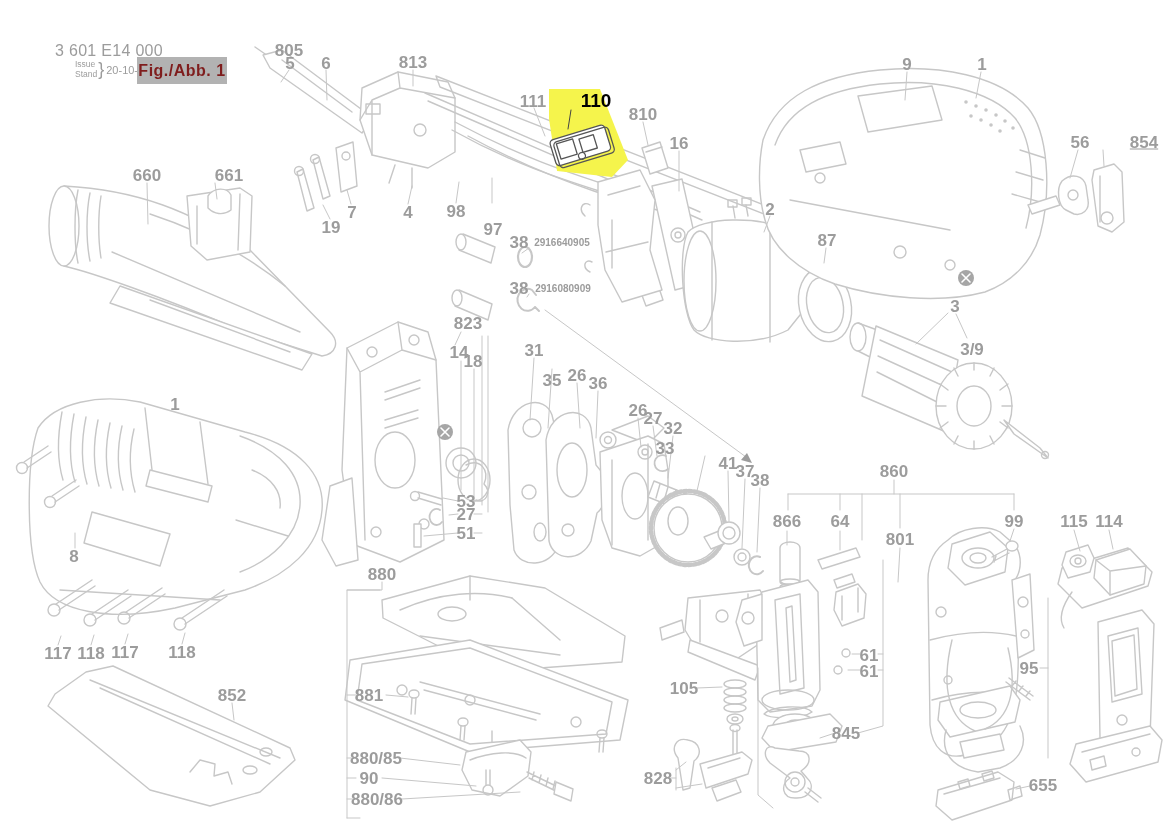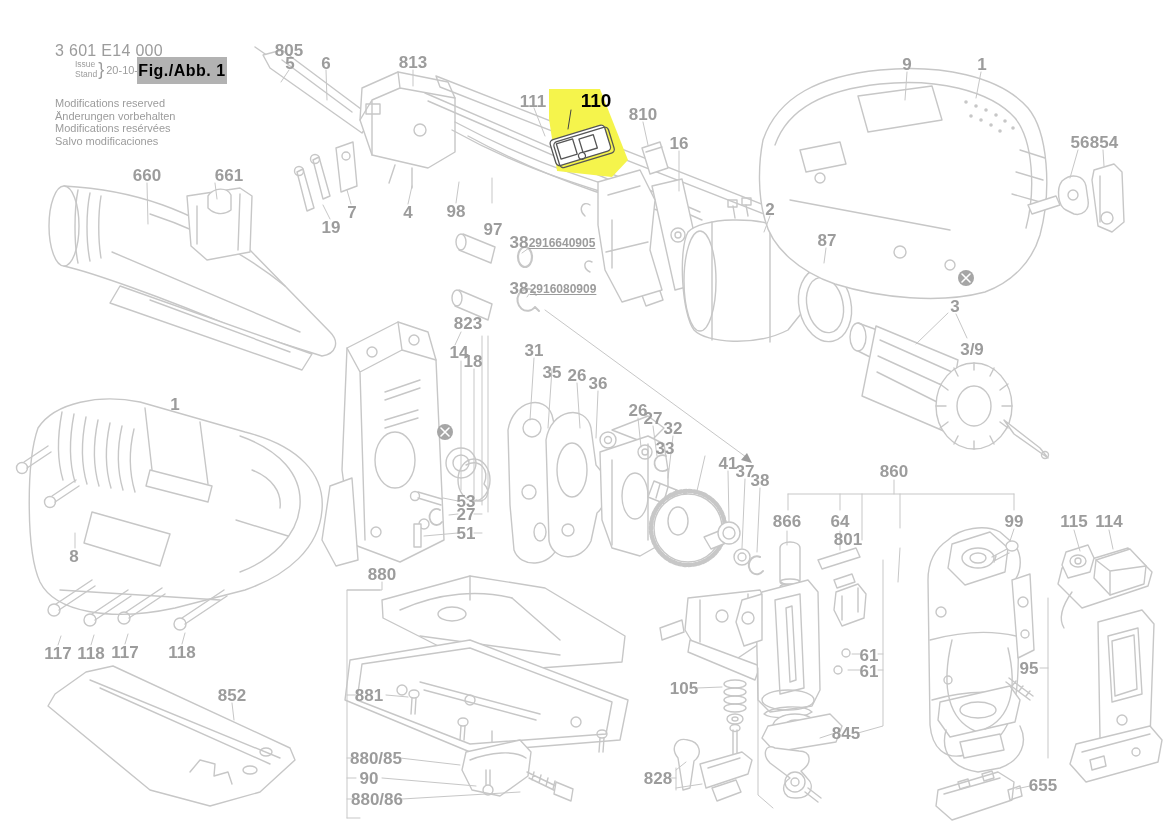--- a/index.html
+++ b/index.html
@@ -12,27 +12,27 @@
   #stage{position:relative;width:1169px;height:826px;overflow:hidden;
          font-family:"Liberation Sans",sans-serif;background:#fff;}
   #art{position:absolute;left:0;top:0;}
   
   .hdr-part{position:absolute;left:55px;top:42px;font-size:16px;color:var(--lab);letter-spacing:.3px;}
   .hdr-issue{position:absolute;left:55px;top:59px;display:flex;align-items:center;color:var(--lab);margin-left:20px;}
   .is-col{display:flex;flex-direction:column;font-size:8.5px;line-height:9.5px;}
   .brace{font-size:18px;font-weight:400;margin:0 2px 0 1px;}
   .date{font-size:11px;}
   .figbox{position:absolute;left:137px;top:57px;width:90px;height:27px;background:var(--figbg);
-          color:#000000;font-size:16px;font-weight:bold;display:flex;align-items:center;justify-content:center;
+          color:#7f1d1d;font-size:16px;font-weight:bold;display:flex;align-items:center;justify-content:center;
           letter-spacing:.5px;}
   .notes{position:absolute;left:55px;top:97px;font-size:11px;line-height:12.5px;color:var(--lab);}
   
   .part{position:absolute;transform:translate(-50%,-50%);font-weight:bold;font-size:17px;
         color:var(--lab);white-space:nowrap;line-height:1;}
-  .part.sm{font-size:12px;text-decoration:underline;}
+  .part.sm{font-size:10px;}
   .part.hl{color:#000;font-size:19px;}
 </style>
 </head>
 <body>
 
 <div id="stage">
 
   <svg id="art" width="1169" height="826" viewBox="0 0 1169 826">
     <g stroke="#c7c7c7" fill="none" stroke-width="1.4" stroke-linecap="round" stroke-linejoin="round">
 
@@ -419,60 +419,54 @@
   <div class="hdr-part">3 601 E14 000</div>
   <div class="hdr-issue">
     <span class="is-col">
       <span>Issue</span>
       <span>Stand</span>
     </span>
     <span class="brace">}</span>
     <span class="date">20-10-23</span>
   </div>
   <div class="figbox">Fig./Abb. 1</div>
-  <div class="notes">
-    <div>Modifications reserved</div>
-    <div>Änderungen vorbehalten</div>
-    <div>Modifications resérvées</div>
-    <div>Salvo modificaciones</div>
-  </div>
 
   <div id="labels">
       <div class="part" style="left: 289px; top: 50px;">805</div>
       <div class="part" style="left: 290px; top: 63px;">5</div>
       <div class="part" style="left: 326px; top: 63px;">6</div>
       <div class="part" style="left: 413px; top: 62px;">813</div>
       <div class="part" style="left: 533px; top: 101px;">111</div>
       <div class="part hl" style="left: 596px; top: 100px;">110</div>
       <div class="part" style="left: 643px; top: 114px;">810</div>
       <div class="part" style="left: 679px; top: 143px;">16</div>
       <div class="part" style="left: 907px; top: 64px;">9</div>
       <div class="part" style="left: 982px; top: 64px;">1</div>
       <div class="part" style="left: 1080px; top: 142px;">56</div>
-      <div class="part" style="left: 1104px; top: 142px;">854</div>
+      <div class="part" style="left: 1144px; top: 142px; text-decoration: underline;">854</div>
       <div class="part" style="left: 147px; top: 175px;">660</div>
       <div class="part" style="left: 215px; top: 175px; margin-left: 14px;">661</div>
       <div class="part" style="left: 331px; top: 227px;">19</div>
       <div class="part" style="left: 352px; top: 212px;">7</div>
       <div class="part" style="left: 408px; top: 212px;">4</div>
       <div class="part" style="left: 456px; top: 211px;">98</div>
       <div class="part" style="left: 493px; top: 211px; margin-top: 18px;">97</div>
       <div class="part" style="left: 519px; top: 242px;">38</div>
       <div class="part sm" style="left: 562px; top: 243px;">2916640905</div>
       <div class="part" style="left: 519px; top: 288px;">38</div>
       <div class="part sm" style="left: 563px; top: 289px;">2916080909</div>
       <div class="part" style="left: 770px; top: 209px;">2</div>
       <div class="part" style="left: 827px; top: 240px;">87</div>
       <div class="part" style="left: 955px; top: 306px;">3</div>
       <div class="part" style="left: 972px; top: 349px;">3/9</div>
       <div class="part" style="left: 468px; top: 323px;">823</div>
       <div class="part" style="left: 459px; top: 352px;">14</div>
       <div class="part" style="left: 473px; top: 361px;">18</div>
       <div class="part" style="left: 534px; top: 350px;">31</div>
-      <div class="part" style="left: 552px; top: 372px;">35</div>
+      <div class="part" style="left: 552px; top: 380px;">35</div>
       <div class="part" style="left: 577px; top: 375px;">26</div>
       <div class="part" style="left: 598px; top: 383px;">36</div>
       <div class="part" style="left: 638px; top: 410px;">26</div>
       <div class="part" style="left: 653px; top: 418px;">27</div>
       <div class="part" style="left: 673px; top: 428px;">32</div>
       <div class="part" style="left: 665px; top: 448px;">33</div>
       <div class="part" style="left: 728px; top: 463px;">41</div>
       <div class="part" style="left: 745px; top: 471px;">37</div>
       <div class="part" style="left: 760px; top: 480px;">38</div>
       <div class="part" style="left: 175px; top: 404px;">1</div>
@@ -491,21 +485,21 @@
       <div class="part" style="left: 466px; top: 514px;">27</div>
       <div class="part" style="left: 466px; top: 533px;">51</div>
       <div class="part" style="left: 684px; top: 688px;">105</div>
       <div class="part" style="left: 658px; top: 778px;">828</div>
       <div class="part" style="left: 869px; top: 655px;">61</div>
       <div class="part" style="left: 869px; top: 671px;">61</div>
       <div class="part" style="left: 846px; top: 733px;">845</div>
       <div class="part" style="left: 894px; top: 471px;">860</div>
       <div class="part" style="left: 787px; top: 521px;">866</div>
       <div class="part" style="left: 840px; top: 521px;">64</div>
-      <div class="part" style="left: 848px; top: 539px;">801</div>
+      <div class="part" style="left: 900px; top: 539px;">801</div>
       <div class="part" style="left: 1014px; top: 521px;">99</div>
       <div class="part" style="left: 1029px; top: 668px;">95</div>
       <div class="part" style="left: 1074px; top: 521px;">115</div>
       <div class="part" style="left: 1109px; top: 521px;">114</div>
       <div class="part" style="left: 1043px; top: 785px;">655</div>
     </div>
 
 </div>
 
 </body></html>

